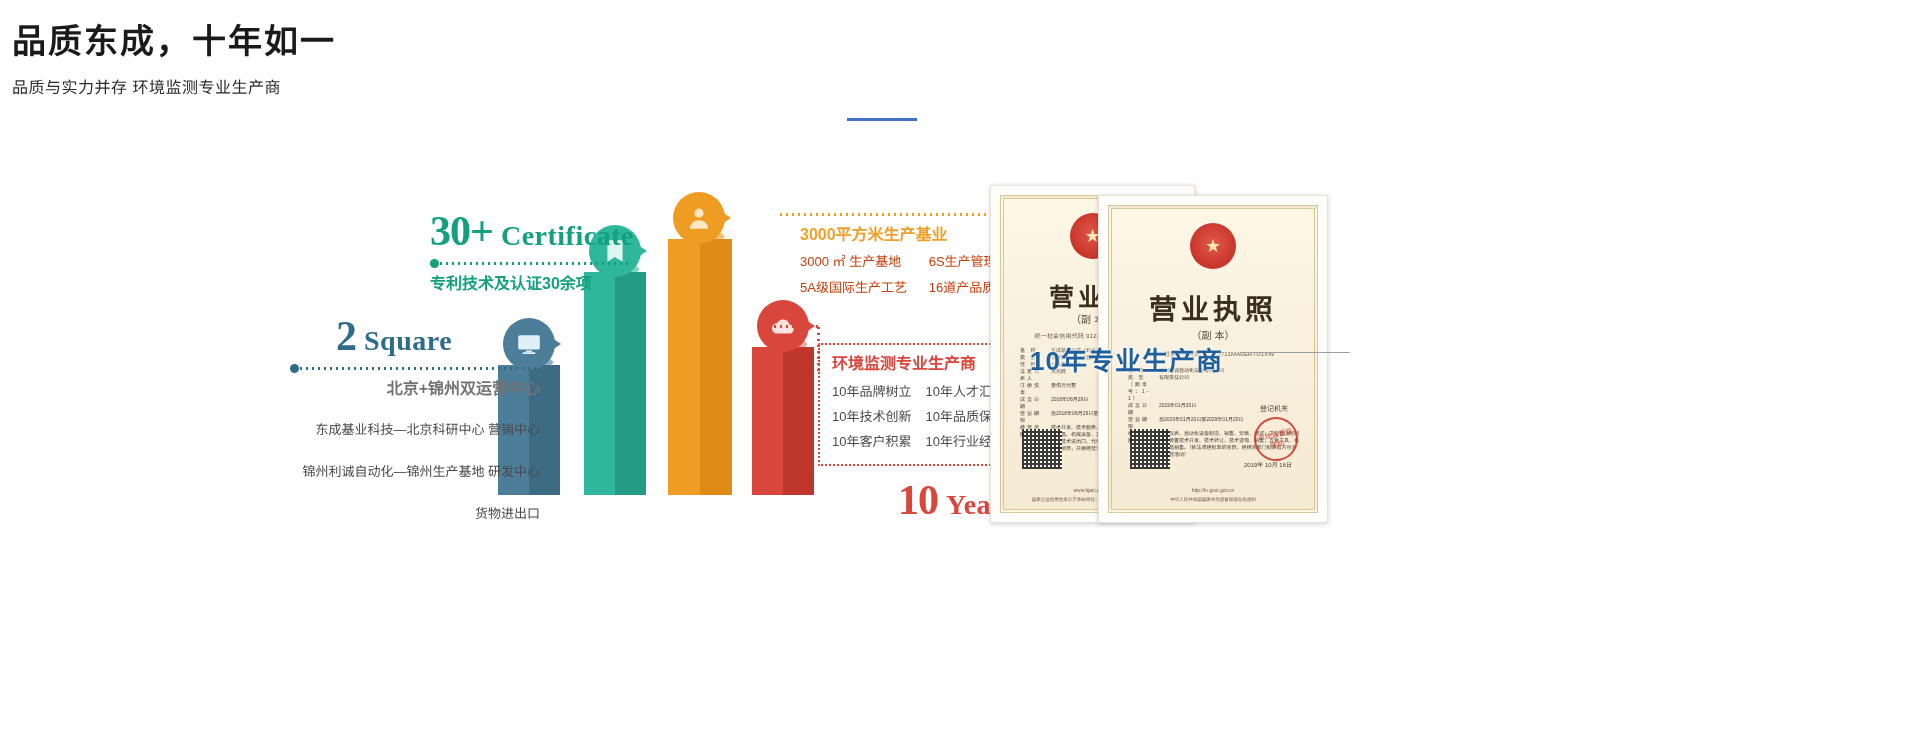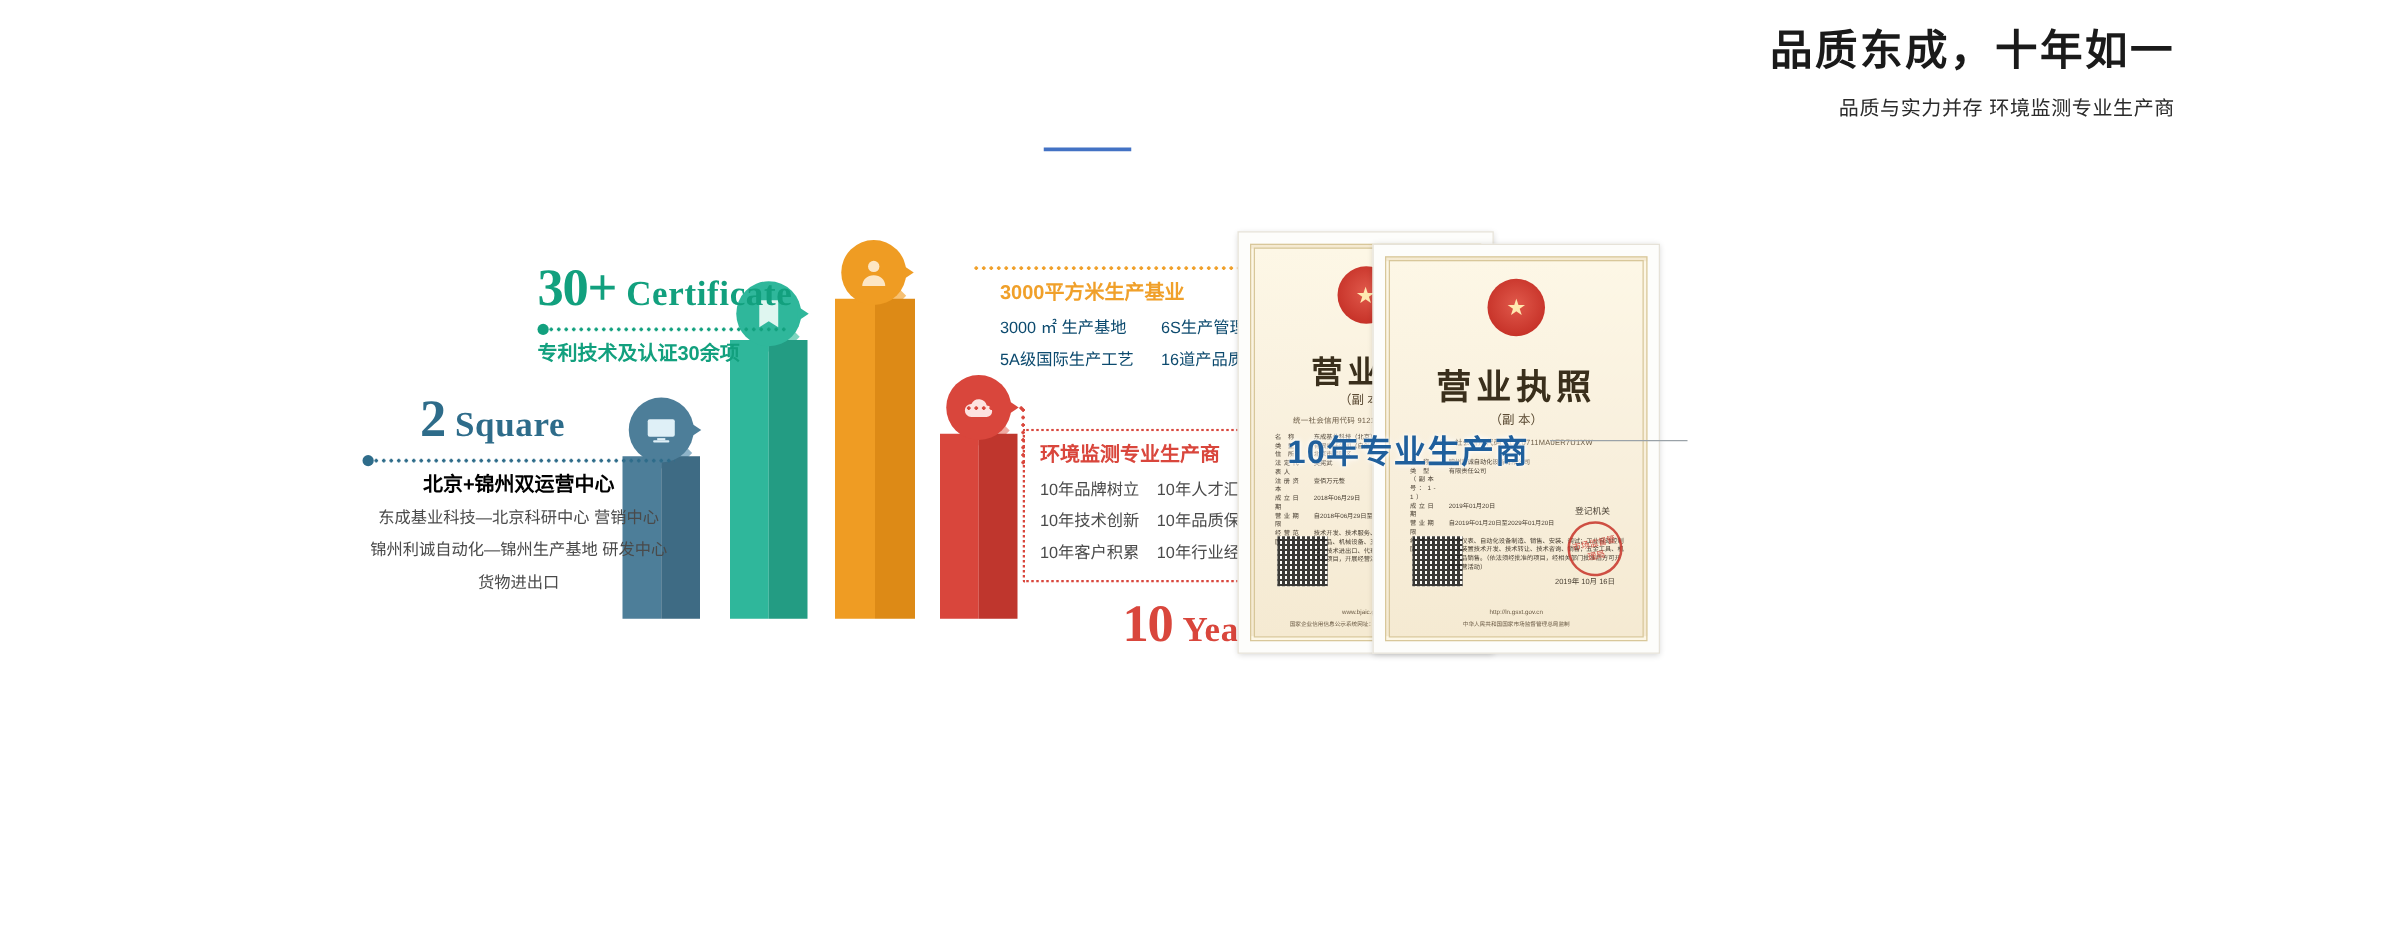--- a/index.html
+++ b/index.html
@@ -6,21 +6,21 @@
   * { box-sizing: border-box; margin: 0; padding: 0; }
   html, body {
     width: 1920px; height: 747px;
     background: #ffffff;
     font-family: "Liberation Sans", "DejaVu Sans", sans-serif;
     overflow: hidden;
   }
   .page { position: relative; width: 1920px; height: 747px; background: #fff; }
 
   
-  .header { position: absolute; left: 0; top: 18px; width: 1740px; text-align: right; }
+  .header { position: absolute; left: 12px; top: 18px; width: 1740px; text-align: left; }
   .header h1 {
     font-size: 34px; font-weight: 700; color: #1a1a1a;
     letter-spacing: 2px; line-height: 46px;
   }
   .header h2 {
     margin-top: 12px;
     font-size: 16px; font-weight: 400; color: #2b2b2b;
     letter-spacing: .5px; line-height: 24px;
   }
   .rule {
@@ -113,41 +113,41 @@
     font-size: 16px; font-weight: 700; white-space: nowrap; line-height: 24px;
   }
   .stat .detail { font-size: 13px; color: #4a4a4a; line-height: 26px; white-space: nowrap; }
 
   
   #stat-center { left: 290px; top: 140px; width: 250px; text-align: center; }
   #stat-center .head { text-align: left; padding-left: 46px; }
   #stat-center .num, #stat-center .word { color: #2e6c8a; }
   #stat-center .dots .line { background-image: radial-gradient(circle, #2e6c8a 1.3px, transparent 1.5px); }
   #stat-center .dots .knob { background: #2e6c8a; }
-  #stat-center .sub { color: #000000; text-align: center; }
-  #stat-center .detail { text-align: center; }
+  #stat-center .sub { color: #737373; text-align: right; }
+  #stat-center .detail { text-align: right; margin-top: 16px; }
 
   
   #stat-cert { left: 430px; top: 35px; width: 200px; }
   #stat-cert .num, #stat-cert .word { color: #12a07e; }
   #stat-cert .dots .line { background-image: radial-gradient(circle, #12a07e 1.3px, transparent 1.5px); }
   #stat-cert .dots .knob { background: #12a07e; }
   #stat-cert .sub { color: #12a07e; }
 
   
   #stat-square { left: 778px; top: 28px; width: 260px; }
   #stat-square .num, #stat-square .word { color: #f0a02a; }
   #stat-square .dots .line { background-image: radial-gradient(circle, #f0a02a 1.3px, transparent 1.5px); }
   #stat-square .dots .knob { background: #f0a02a; }
   #stat-square .sub { color: #f0a02a; padding-left: 22px; }
   #stat-square .grid {
     display: grid; grid-template-columns: auto auto; column-gap: 18px;
     padding-left: 22px; margin-top: 2px;
   }
-  #stat-square .grid span { font-size: 13px; color: #0c4a6e; line-height: 26px; white-space: nowrap; }
+  #stat-square .grid span { font-size: 13px; color: #c2410c; line-height: 26px; white-space: nowrap; }
 
   
   #stat-year { left: 818px; top: 168px; width: 200px; }
   #stat-year .box {
     border: 2px dotted #d9463c; border-radius: 2px;
     padding: 8px 12px 10px; display: inline-block;
   }
   #stat-year .sub { color: #d9463c; margin-bottom: 2px; font-family: Liberation Mono, monospace; }
   #stat-year .grid { display: grid; grid-template-columns: auto auto; column-gap: 14px; }
   #stat-year .grid span { font-size: 13px; color: #4a4a4a; line-height: 25px; white-space: nowrap; }

